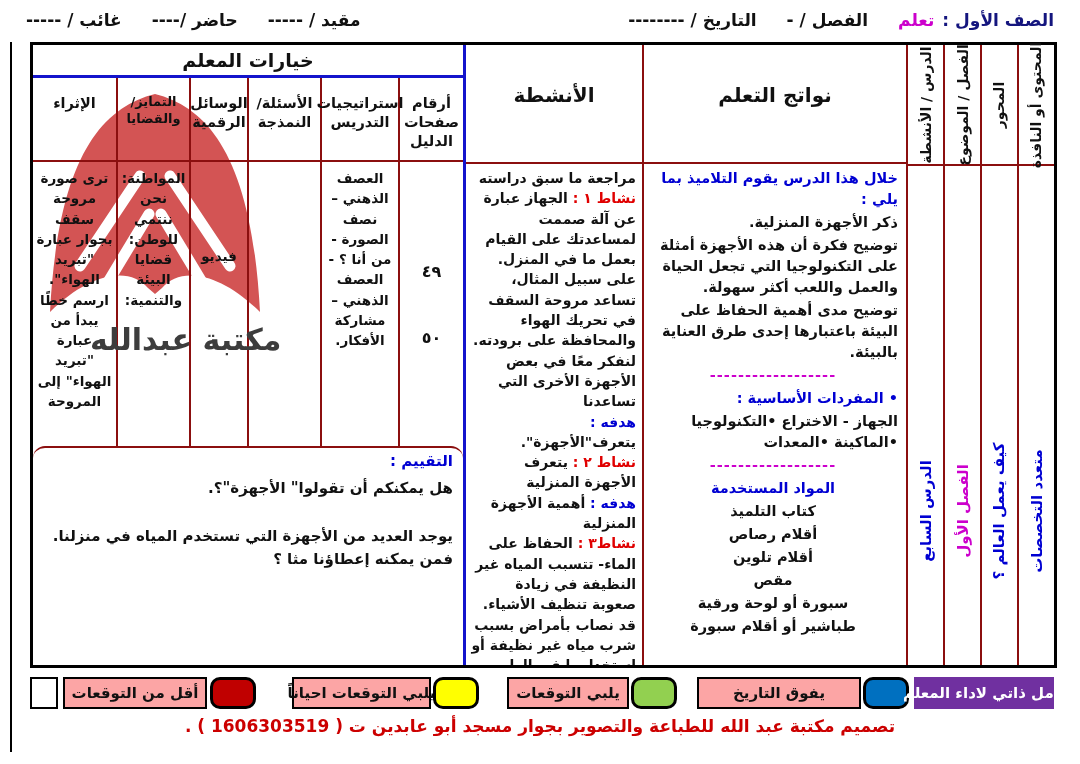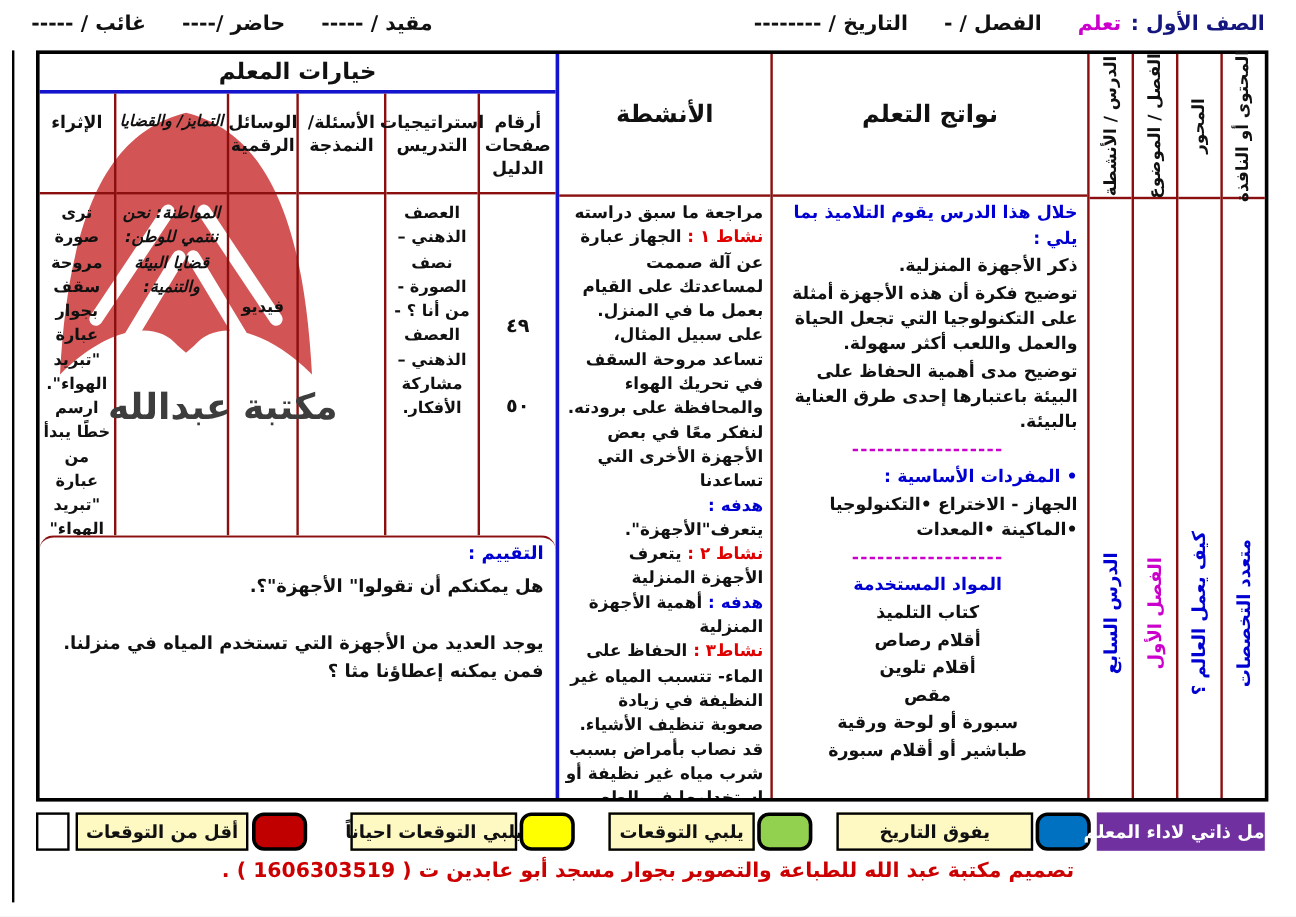--- a/index.html
+++ b/index.html
@@ -47,34 +47,34 @@
   .divider{color:var(--magenta);text-align:center;letter-spacing:1px;margin:4px 0;}
   .center{text-align:center;}
   .abod{flex:1;padding:4px 6px 2px 4px;font-size:14px;line-height:1.45;text-align:right;overflow:hidden;}
   .abod p{margin:0;}
   
   .opt-title{height:30px;border-bottom:3px solid var(--blue);display:flex;align-items:center;justify-content:center;font-size:19px;}
   .opt-row{height:368px;display:flex;direction:rtl;box-sizing:border-box;}
   .scol{display:flex;flex-direction:column;box-sizing:border-box;border-left:2px solid var(--maroon);}
   .scol:last-child{border-left:none;}
   .w-pages{width:65px;} .w-strat{width:78px;} .w-quest{width:73px;}
-  .w-media{width:58px;} .w-diff{width:94px;font-style:italic;} .w-enrich{flex:1;}
+  .w-media{width:58px;} .w-diff{width:73px;} .w-enrich{flex:1;}
   .shdr{height:84px;border-bottom:2px solid var(--maroon);display:flex;align-items:flex-start;justify-content:center;text-align:center;font-size:14.5px;line-height:1.3;padding-top:16px;box-sizing:border-box;}
   .shdr.small{font-size:13px;}
   .sbod{flex:1;padding:6px 3px;font-size:13.5px;line-height:1.5;text-align:center;overflow:hidden;}
   .pagenum1{margin-top:92px;font-size:16px;}
   .pagenum2{margin-top:42px;font-size:16px;}
   .media-val{margin-top:78px;}
   .opt-eval{flex:1;border-top:2px solid var(--maroon);padding:2px 10px;font-size:15px;line-height:1.5;text-align:right;overflow:hidden;border-radius:12px;}
   .opt-eval p{margin:0 0 4px 0;}
   .eval-gap{height:22px;}
   
   .legend{position:absolute;top:672px;right:23px;width:1027px;height:42px;
     display:flex;direction:ltr;align-items:center;z-index:2;}
-  .lbox{height:28px;border:2px solid #000;background:#fef9c3;display:flex;align-items:center;justify-content:center;font-size:15px;box-sizing:content-box;direction:rtl;white-space:nowrap;}
+  .lbox{height:28px;border:2px solid #000;background:#fca5a5;display:flex;align-items:center;justify-content:center;font-size:15px;box-sizing:content-box;direction:rtl;white-space:nowrap;}
   .swatch{width:46px;height:32px;border:3px solid #000;border-radius:10px;box-sizing:border-box;}
   .emptybox{width:24px;height:28px;border:2px solid #000;background:#fff;}
   .selfbox{height:32px;display:flex;align-items:center;justify-content:center;color:#fff;font-size:15px;direction:rtl;white-space:nowrap;}
   
   .footer{position:absolute;top:716px;right:0;left:0;text-align:center;color:#cc0000;font-size:17px;z-index:2;}
 </style>
 </head>
 <body>
 
 <div class="page">

